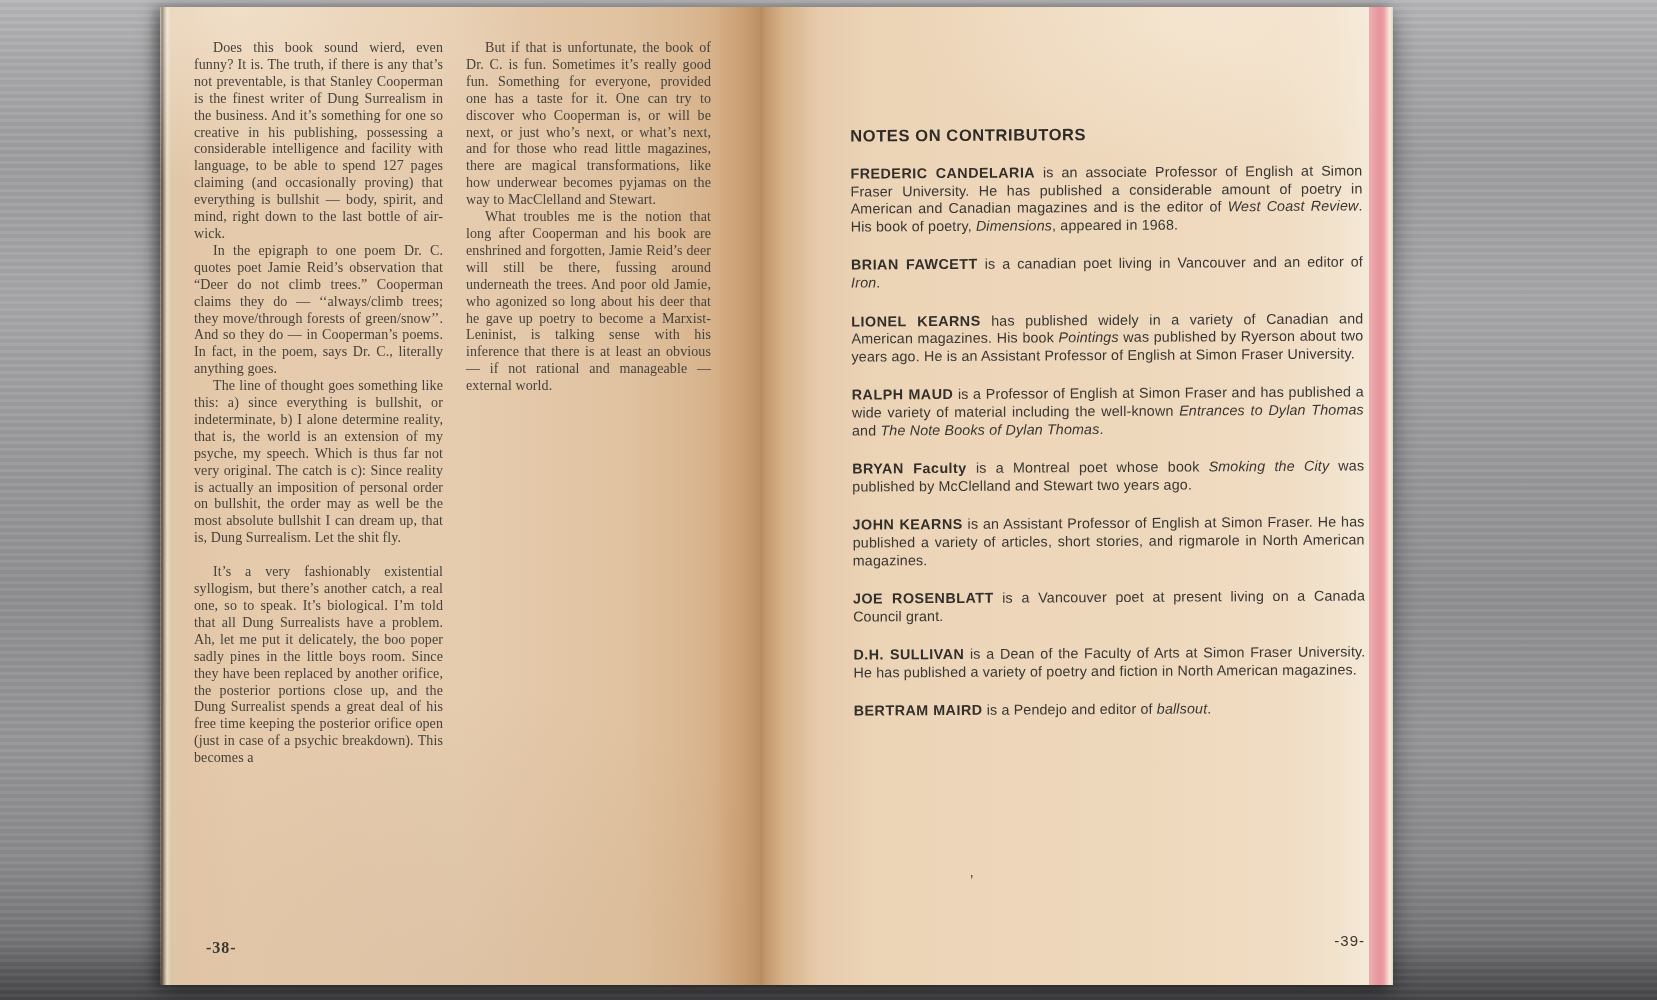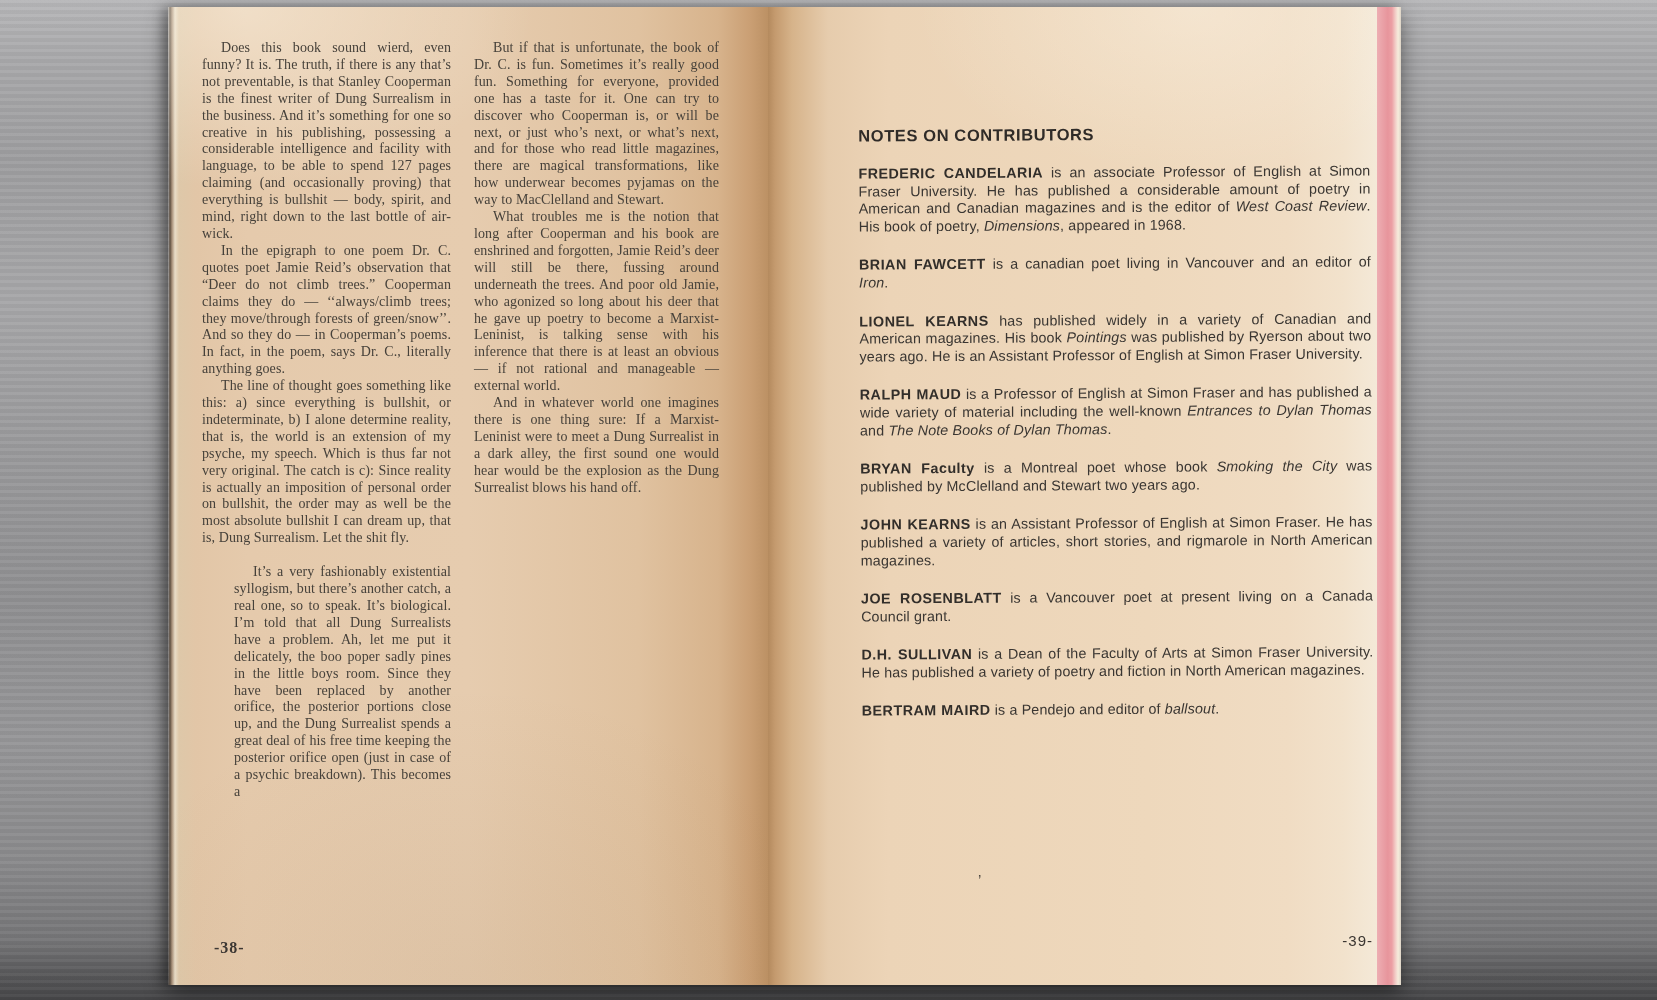--- a/index.html
+++ b/index.html
@@ -9,21 +9,21 @@
   }
   
   .scan-bed{
     position:absolute;inset:0;
     background:
       repeating-linear-gradient(180deg, rgba(255,255,255,0.04) 0 3px, rgba(0,0,0,0.03) 3px 7px),
       linear-gradient(180deg,#b7b7b9 0%,#a9a9ab 6%,#9e9ea0 16%,#a7a7a9 30%,#9a9a9c 45%,#909092 60%,#969698 74%,#8a8a8c 86%,#767678 94%,#58585a 97.5%,#454547 100%);
   }
   
   .book{
-    position:absolute;left:168px;top:7px;width:1233px;height:978px;
+    position:absolute;left:160px;top:7px;width:1233px;height:978px;
     display:flex;box-shadow:0 8px 22px rgba(0,0,0,0.45), -6px 0 10px rgba(0,0,0,0.25);
   }
   .page-left{
     position:relative;width:600px;height:100%;
     background:
       radial-gradient(ellipse 420px 260px at 12% 0%, rgba(255,248,234,0.45), transparent 70%),
       radial-gradient(ellipse 500px 400px at 50% 100%, rgba(120,85,50,0.08), transparent 75%),
       linear-gradient(90deg,#6d5a49 0px,#51433500 0px,#5d4f41 2px,#a8917a 4px,#e9ddc8 7px,#dec8a9 11px,#e2c6a7 28px,#e5caac 80px,#e6ccaf 300px,#e0c2a0 470px,#d7b38c 550px,#ca9f74 582px,#bc9164 600px);
   }
   .page-right{
@@ -40,21 +40,21 @@
   .lp-col{
     position:absolute;top:33px;
     font-family:"Liberation Serif","DejaVu Serif",serif;
     font-size:14px;line-height:16.9px;color:#46413a;
     text-align:justify;letter-spacing:0.1px;
   }
   .lp-col1{left:34px;width:249px;}
   .lp-col2{left:306px;width:245px;}
   .lp-col p{margin:0;}
   .lp-col p.indent{text-indent:19px;}
-  .lp-col p.gap{margin-top:17px;margin-left:32px;}
+  .lp-col p.gap{margin-top:17px;}
   .lp-num{
     position:absolute;left:46px;bottom:28px;
     font-family:"Liberation Serif","DejaVu Serif",serif;
     font-size:16px;font-weight:bold;color:#3c3733;letter-spacing:1px;text-align:center;
   }
   
   .rp-content{
     position:absolute;left:92px;top:118px;width:512px;
     transform:rotate(-0.35deg);
     color:#3a3632;
@@ -87,21 +87,20 @@
   <div class="page-left">
     <div class="lp-col lp-col1">
         <p class="indent">Does this book sound wierd, even funny? It is. The truth, if there is any that’s not preventable, is that Stanley Cooperman is the finest writer of Dung Surrealism in the business. And it’s something for one so creative in his publishing, possessing a considerable intelligence and facility with language, to be able to spend 127 pages claiming (and occasionally proving) that everything is bullshit — body, spirit, and mind, right down to the last bottle of air-wick.</p>
         <p class="indent">In the epigraph to one poem Dr. C. quotes poet Jamie Reid’s observation that “Deer do not climb trees.” Cooperman claims they do — ‘‘always/climb trees; they move/through forests of green/snow’’. And so they do — in Cooperman’s poems. In fact, in the poem, says Dr. C., literally anything goes.</p>
         <p class="indent">The line of thought goes something like this: a) since everything is bullshit, or indeterminate, b) I alone determine reality, that is, the world is an extension of my psyche, my speech. Which is thus far not very original. The catch is c): Since reality is actually an imposition of personal order on bullshit, the order may as well be the most absolute bullshit I can dream up, that is, Dung Surrealism. Let the shit fly.</p>
         <p class="indent gap">It’s a very fashionably existential syllogism, but there’s another catch, a real one, so to speak. It’s biological. I’m told that all Dung Surrealists have a problem. Ah, let me put it delicately, the boo poper sadly pines in the little boys room. Since they have been replaced by another orifice, the posterior portions close up, and the Dung Surrealist spends a great deal of his free time keeping the posterior orifice open (just in case of a psychic breakdown). This becomes a</p>
       </div>
     <div class="lp-col lp-col2">
         <p class="indent">But if that is unfortunate, the book of Dr. C. is fun. Sometimes it’s really good fun. Something for everyone, provided one has a taste for it. One can try to discover who Cooperman is, or will be next, or just who’s next, or what’s next, and for those who read little magazines, there are magical transformations, like how underwear becomes pyjamas on the way to MacClelland and Stewart.</p>
         <p class="indent">What troubles me is the notion that long after Cooperman and his book are enshrined and forgotten, Jamie Reid’s deer will still be there, fussing around underneath the trees. And poor old Jamie, who agonized so long about his deer that he gave up poetry to become a Marxist-Leninist, is talking sense with his inference that there is at least an obvious — if not rational and manageable — external world.</p>
-        <p class="indent">And in whatever world one imagines there is one thing sure: If a Marxist-Leninist were to meet a Dung Surrealist in a dark alley, the first sound one would hear would be the explosion as the Dung Surrealist blows his hand off.</p>
       </div>
     <div class="lp-num">-38-</div>
   </div>
 
   <div class="page-right">
     <div class="rp-content">
       <h1 class="rp-heading">NOTES ON CONTRIBUTORS</h1>
       <div>
           <p class="contrib"><span class="seg-b">FREDERIC CANDELARIA</span><span class="seg-n"> is an associate Professor of English at Simon Fraser University. He has published a considerable amount of poetry in American and Canadian magazines and is the editor of </span><span class="seg-i">West Coast Review</span><span class="seg-n">. His book of poetry, </span><span class="seg-i">Dimensions</span><span class="seg-n">, appeared in 1968.</span></p>
           <p class="contrib"><span class="seg-b">BRIAN FAWCETT</span><span class="seg-n"> is a canadian poet living in Vancouver and an editor of </span><span class="seg-i">Iron</span><span class="seg-n">.</span></p>

